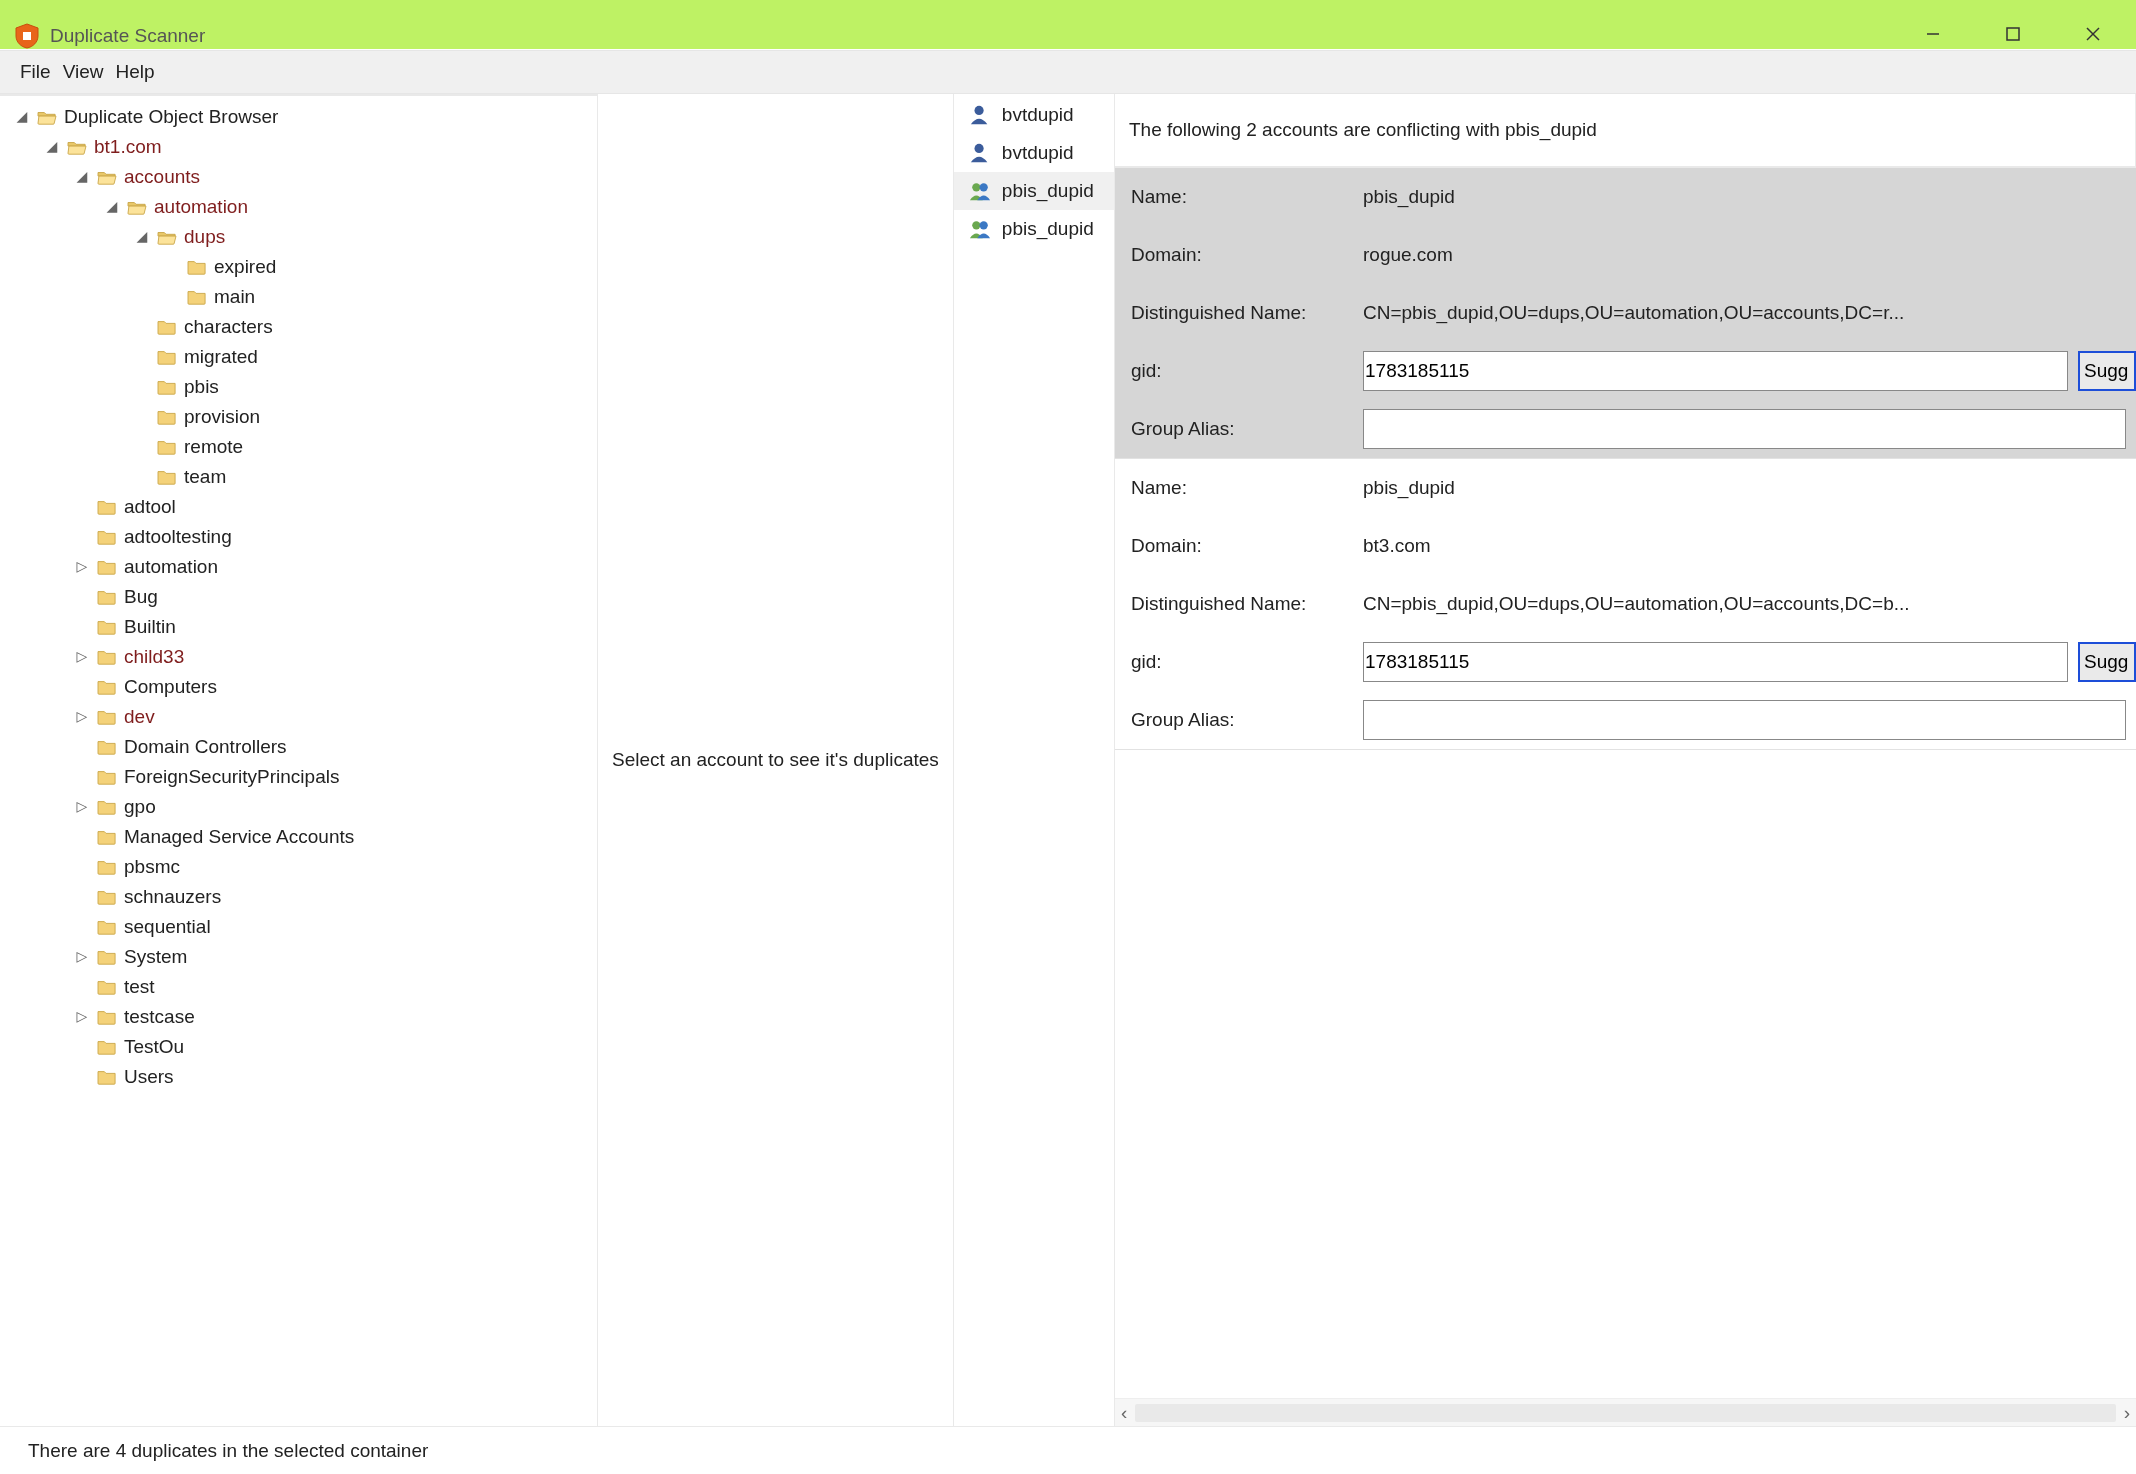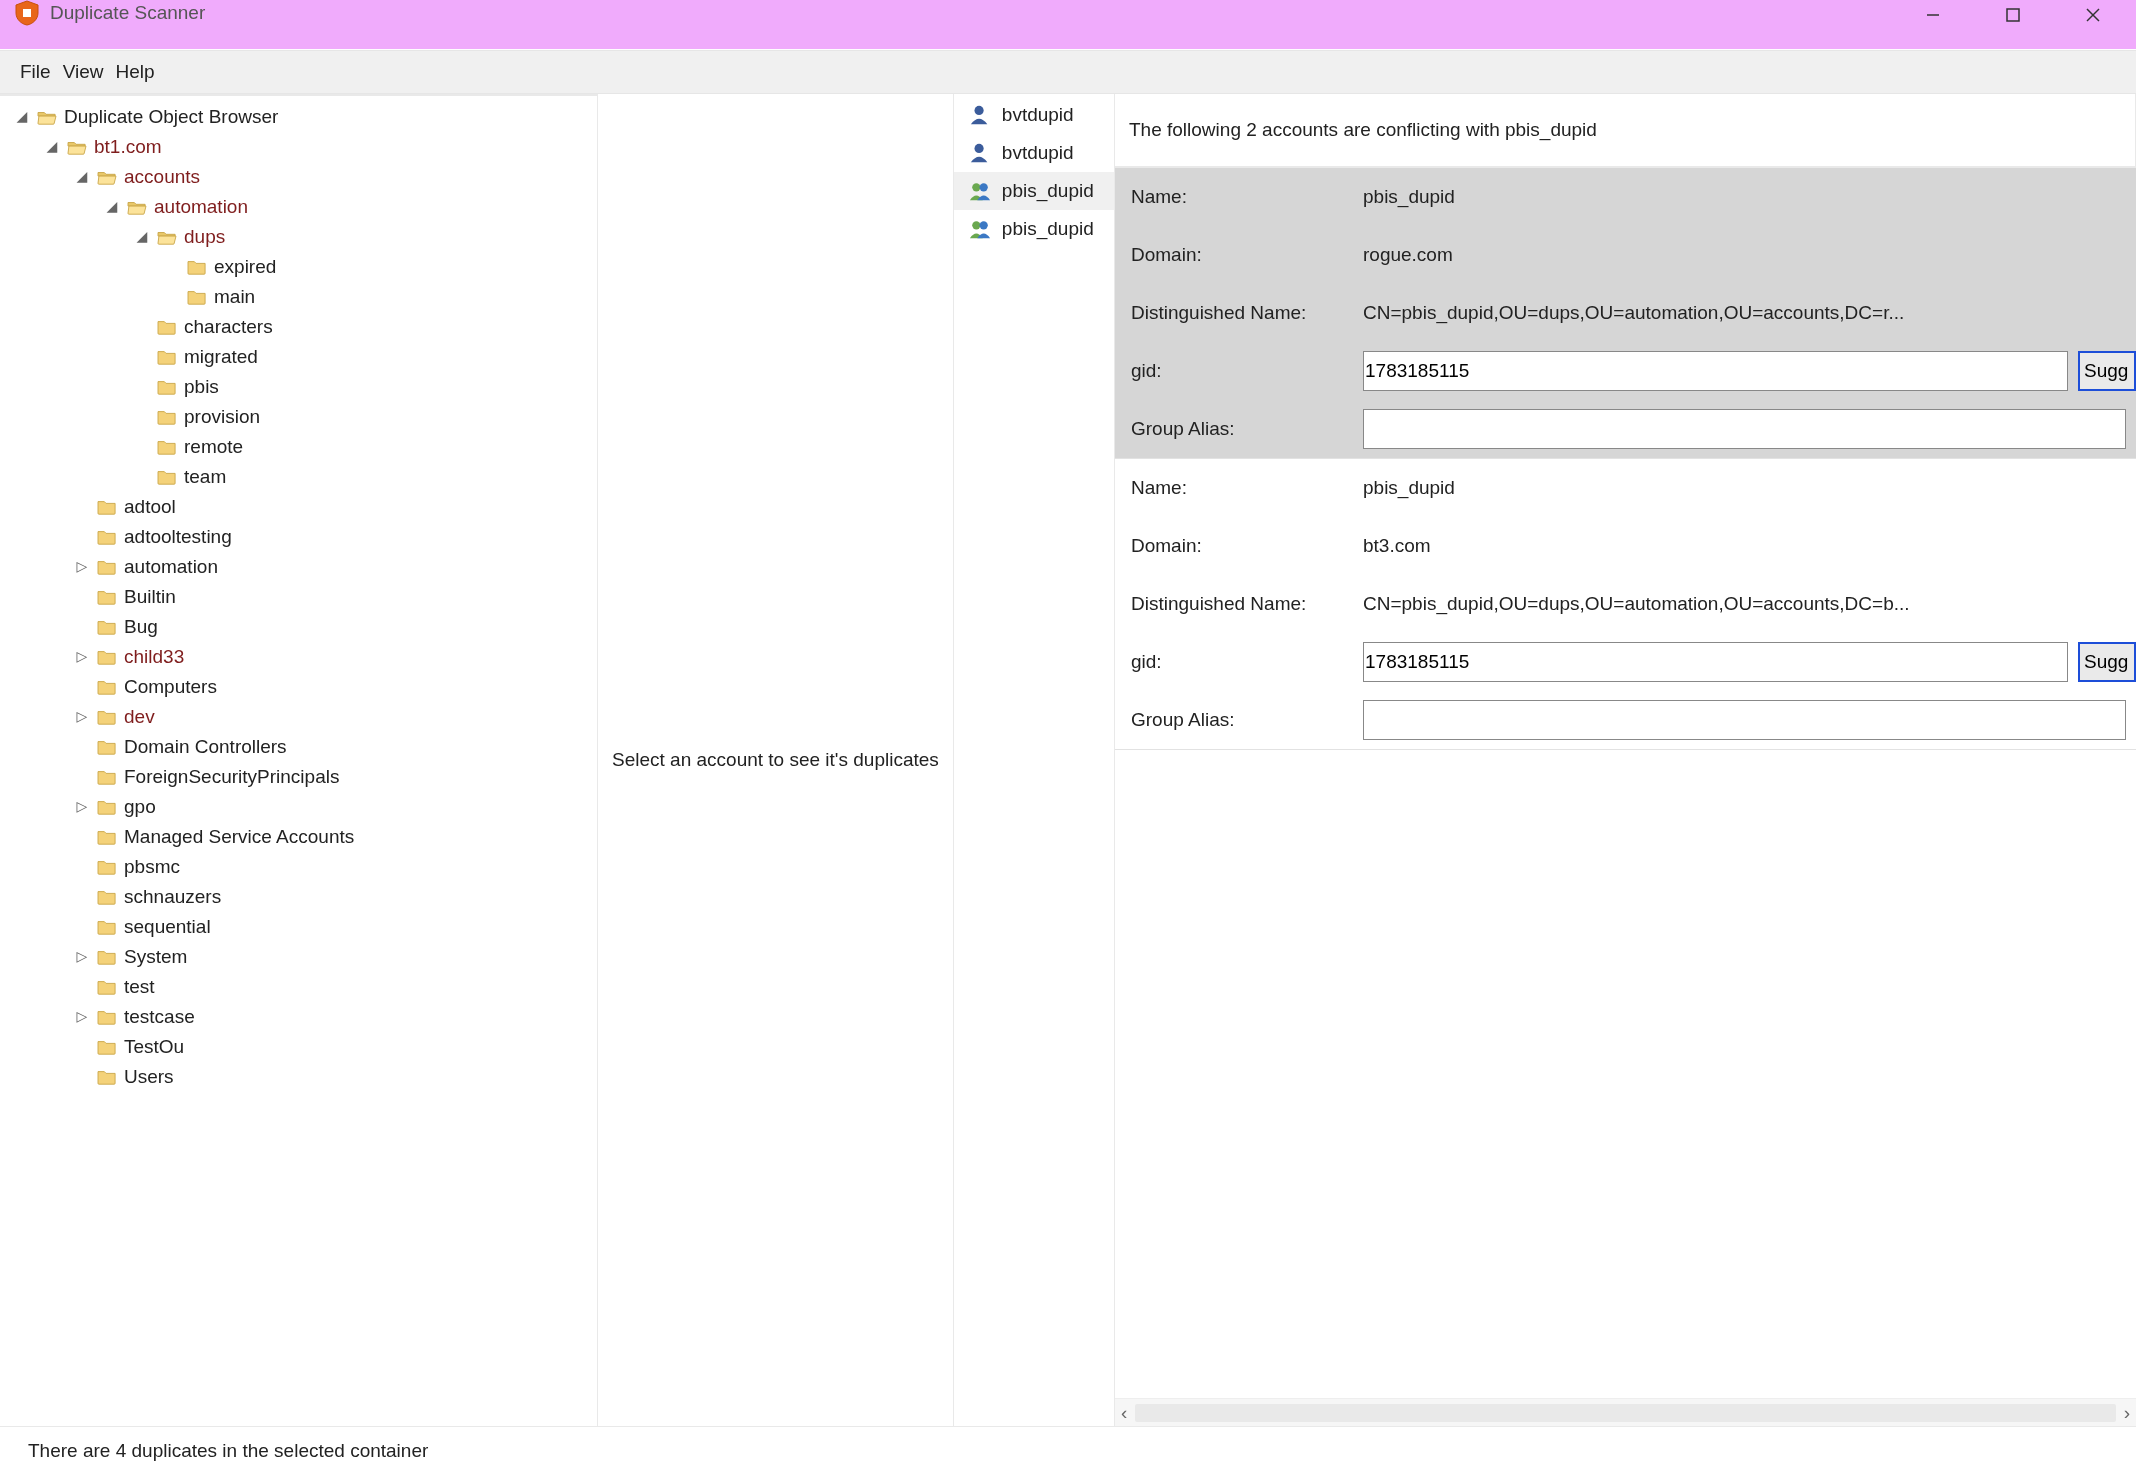--- a/index.html
+++ b/index.html
@@ -10,22 +10,22 @@
     color: #222;
     background: #fff;
     width: 2136px;
     height: 1474px;
     overflow: hidden;
   }
   .window { display:flex; flex-direction:column; width:100%; height:100%; }
 
   
   .title-bar {
-    display:flex; align-items:flex-start; justify-content:space-between;
-    height:50px; padding:0 8px; background:#f0abfc;
+    display:flex; align-items:flex-end; justify-content:space-between;
+    height:50px; padding:0 8px; background:#bef264;
     border-bottom:1px solid #fff;
     color:#555;
   }
   .title-left { display:flex; align-items:center; gap:10px; padding-left:6px; }
   .app-icon { width:26px; height:26px; }
   .title-text { font-size:19px; color:#555; }
   .win-controls { display:flex; gap:34px; align-items:center; padding-right:12px; color:#444; }
   .win-btn { width:46px; height:30px; display:flex; align-items:center; justify-content:center; }
 
   
@@ -333,30 +333,30 @@
                           </svg>
                           <span class="node-label">automation</span>
                         </div>
                       </li>
                     <li>
                         <div class="row">
                           <span class="expander none">▸</span>
                           <svg class="folder-icon" viewBox="0 0 22 20">
                             <use href="#folder-closed"></use>
                           </svg>
+                          <span class="node-label">Bug</span>
+                        </div>
+                      </li>
+                    <li>
+                        <div class="row">
+                          <span class="expander none">▸</span>
+                          <svg class="folder-icon" viewBox="0 0 22 20">
+                            <use href="#folder-closed"></use>
+                          </svg>
                           <span class="node-label">Builtin</span>
-                        </div>
-                      </li>
-                    <li>
-                        <div class="row">
-                          <span class="expander none">▸</span>
-                          <svg class="folder-icon" viewBox="0 0 22 20">
-                            <use href="#folder-closed"></use>
-                          </svg>
-                          <span class="node-label">Bug</span>
                         </div>
                       </li>
                     <li>
                         <div class="row">
                           <span class="expander">▷</span>
                           <svg class="folder-icon" viewBox="0 0 22 20">
                             <use href="#folder-closed"></use>
                           </svg>
                           <span class="node-label highlight">child33</span>
                         </div>

